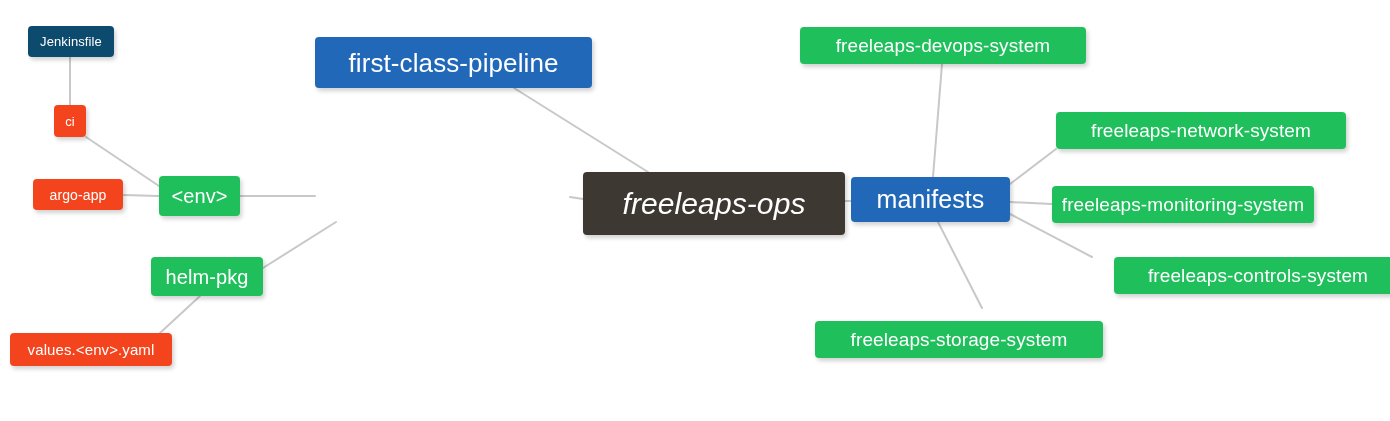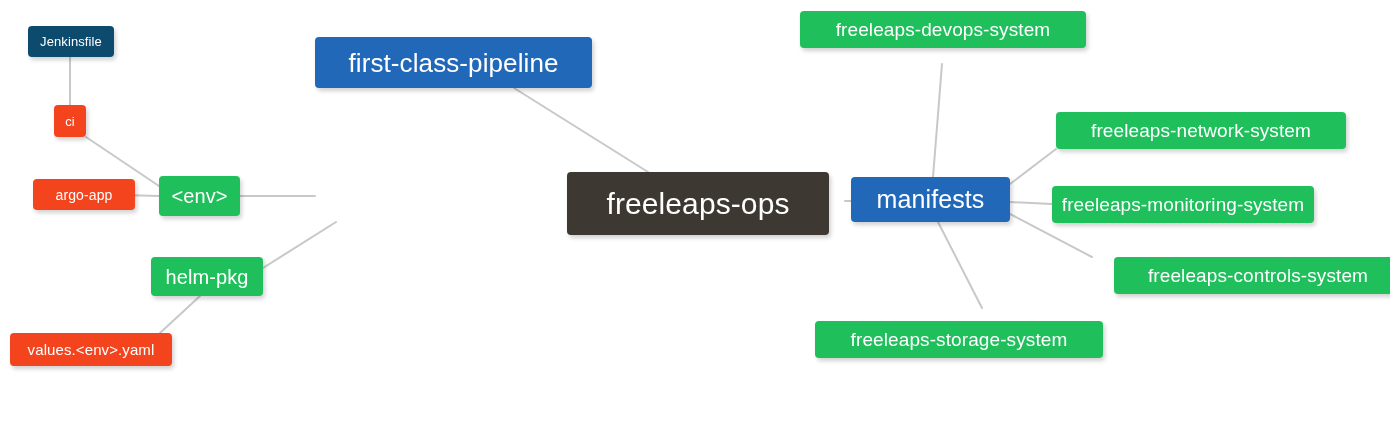--- a/index.html
+++ b/index.html
@@ -38,25 +38,25 @@
       <line x1="570" y1="197" x2="583" y2="199" stroke="#c8c8c8" stroke-width="2" stroke-linecap="round"></line>
       <line x1="845" y1="201" x2="851" y2="201" stroke="#c8c8c8" stroke-width="2" stroke-linecap="round"></line>
       <line x1="942" y1="64" x2="933" y2="177" stroke="#c8c8c8" stroke-width="2" stroke-linecap="round"></line>
       <line x1="1010" y1="184" x2="1056" y2="149" stroke="#c8c8c8" stroke-width="2" stroke-linecap="round"></line>
       <line x1="1010" y1="202" x2="1052" y2="204" stroke="#c8c8c8" stroke-width="2" stroke-linecap="round"></line>
       <line x1="1010" y1="214" x2="1092" y2="257" stroke="#c8c8c8" stroke-width="2" stroke-linecap="round"></line>
       <line x1="938" y1="222" x2="982" y2="308" stroke="#c8c8c8" stroke-width="2" stroke-linecap="round"></line>
     </svg>
 <div class="node n-orange" style="left: 28px; top: 26px; width: 86px; height: 31px; font-size: 13px;">Jenkinsfile</div>
     <div class="node n-red" style="left: 54px; top: 105px; width: 32px; height: 32px; font-size: 13px;">ci</div>
-    <div class="node n-red" style="left: 33px; top: 179px; width: 102px; height: 31px; font-size: 14px;">argo-app</div>
+    <div class="node n-red" style="left: 33px; top: 179px; width: 90px; height: 31px; font-size: 14px;">argo-app</div>
     <div class="node n-green" style="left: 159px; top: 176px; width: 81px; height: 40px; font-size: 20px;">&lt;env&gt;</div>
     <div class="node n-green" style="left: 151px; top: 257px; width: 112px; height: 39px; font-size: 20px;">helm-pkg</div>
     <div class="node n-red" style="left: 10px; top: 333px; width: 162px; height: 33px; font-size: 15px;">values.&lt;env&gt;.yaml</div>
     <div class="node n-blue" style="left: 315px; top: 37px; width: 277px; height: 51px; font-size: 26px;">first-class-pipeline</div>
-    <div class="node n-root" style="left: 567px; top: 172px; width: 262px; height: 63px; font-size: 30px;">freeleaps-ops</div>
+    <div class="node n-root" style="left: 583px; top: 172px; width: 262px; height: 63px; font-size: 30px; font-style: italic;">freeleaps-ops</div>
     <div class="node n-blue" style="left: 851px; top: 177px; width: 159px; height: 45px; font-size: 25px;">manifests</div>
-    <div class="node n-green" style="left: 800px; top: 11px; width: 286px; height: 37px; font-size: 19px;">freeleaps-devops-system</div>
+    <div class="node n-green" style="left: 800px; top: 27px; width: 286px; height: 37px; font-size: 19px;">freeleaps-devops-system</div>
     <div class="node n-green" style="left: 1056px; top: 112px; width: 290px; height: 37px; font-size: 19px;">freeleaps-network-system</div>
     <div class="node n-green" style="left: 1052px; top: 186px; width: 262px; height: 37px; font-size: 19px;">freeleaps-monitoring-system</div>
     <div class="node n-green" style="left: 1114px; top: 257px; width: 288px; height: 37px; font-size: 19px;">freeleaps-controls-system</div>
     <div class="node n-green" style="left: 815px; top: 308px; width: 288px; height: 37px; font-size: 19px; margin-top: 13px;">freeleaps-storage-system</div>
   </div>
 
 </body></html>

